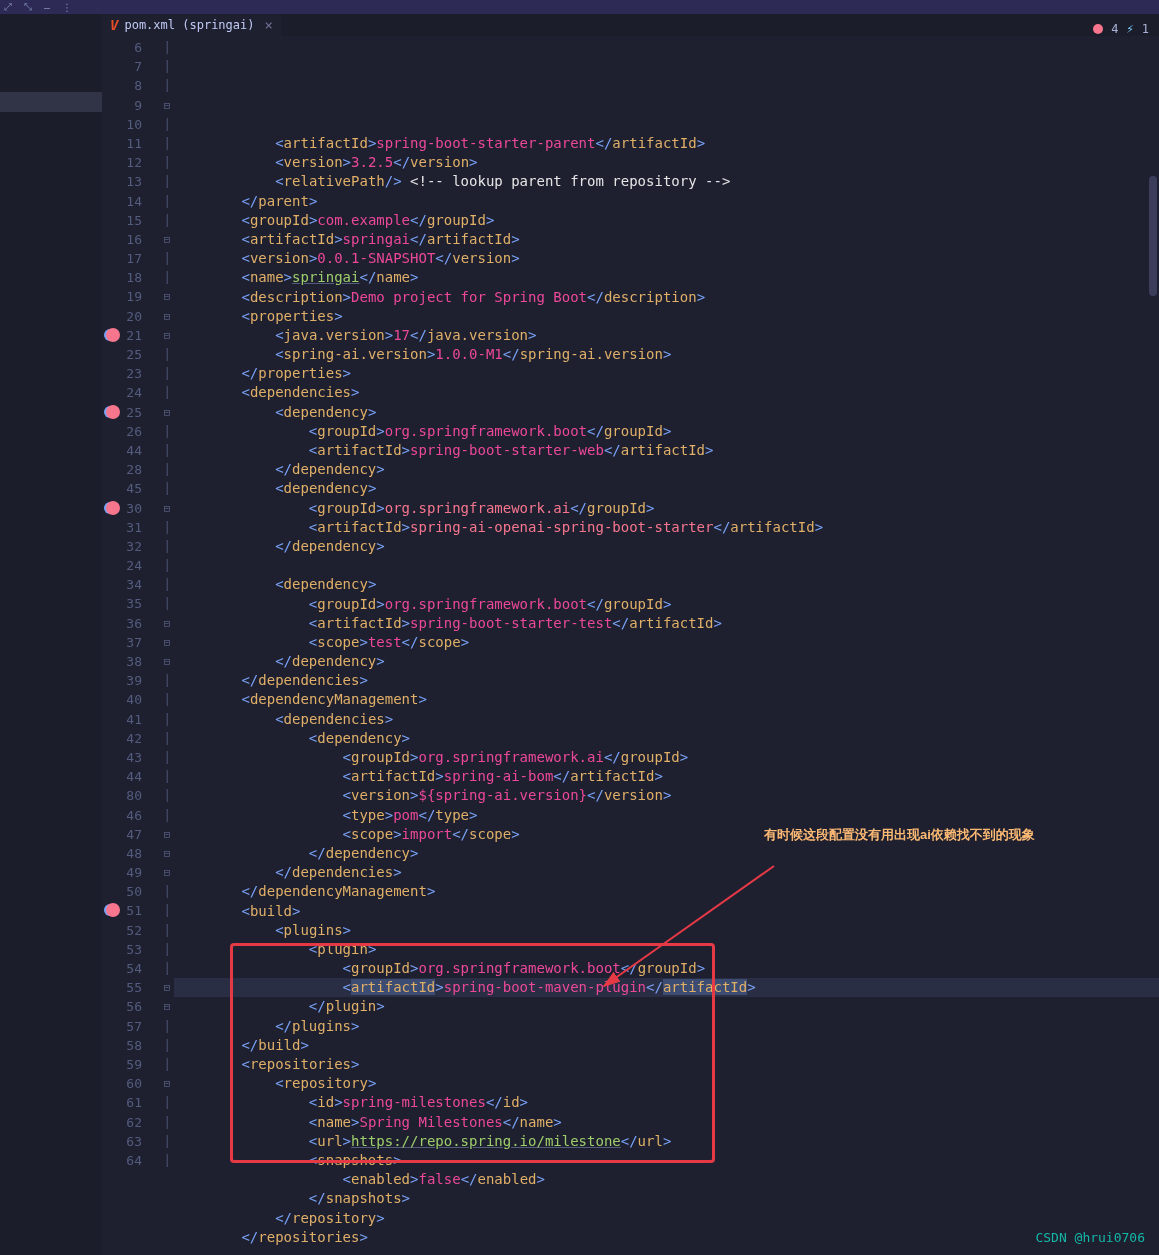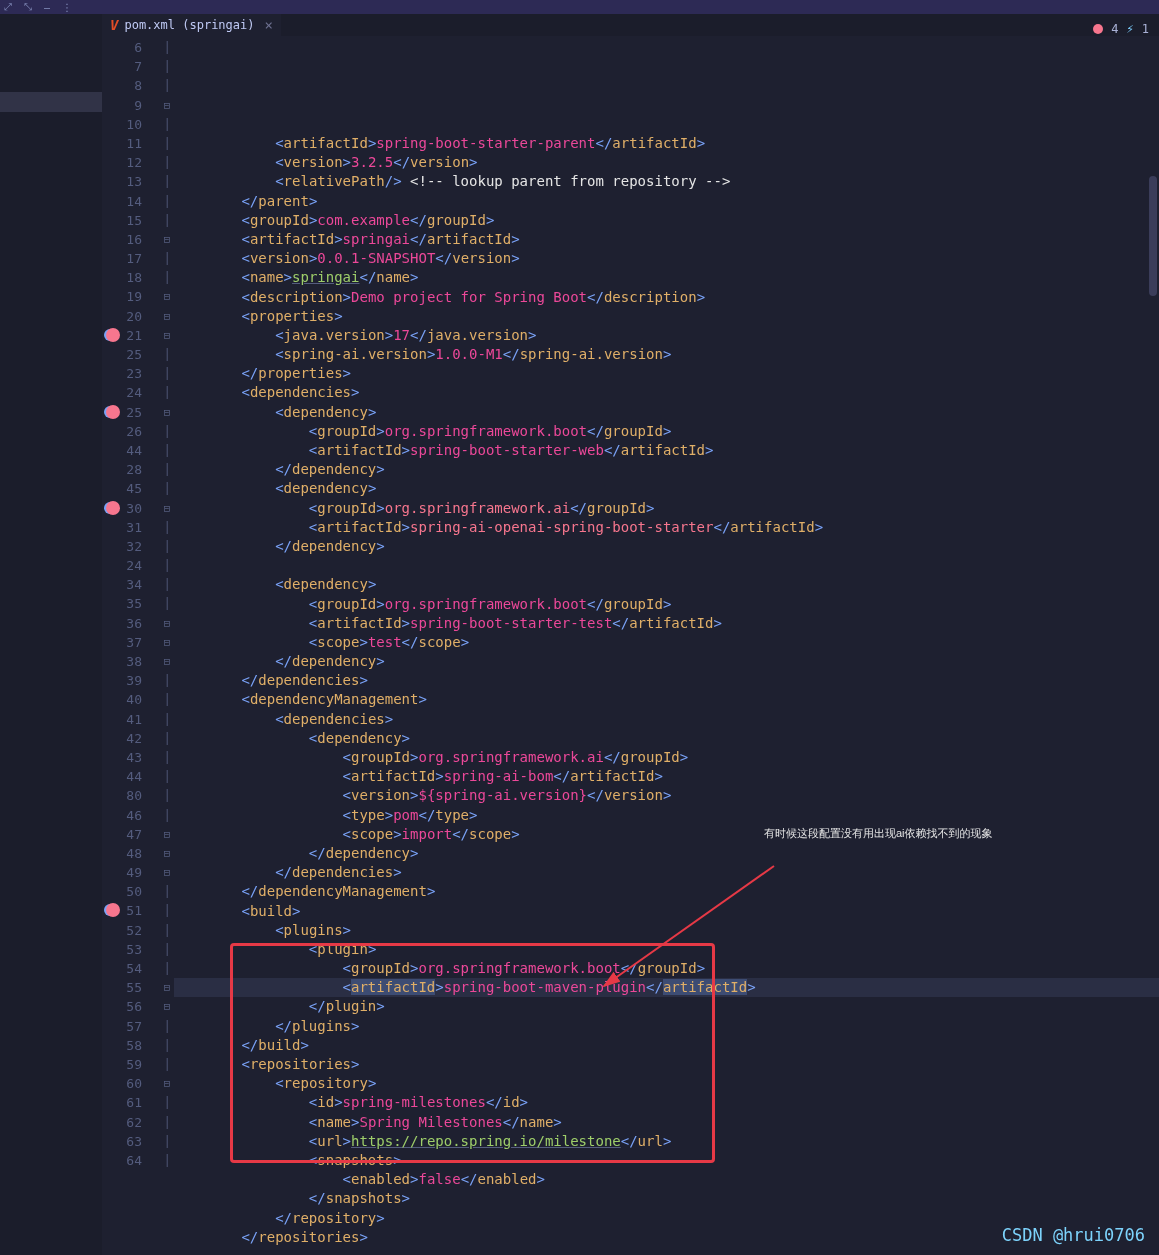--- a/index.html
+++ b/index.html
@@ -140,44 +140,45 @@
 .tag { color: #e0af68; }
 .text { color: #ec4899; }
 .text2 { color: #9ece6a; text-decoration: underline; text-decoration-color: #545c7e;}
 .comment { color: #e5e5e5; }
 .err { color: #f7768e; }
 .hl-name { background: #3d4c73; color: #e0af68;}
 .watermark {
   position: absolute;
   bottom: 10px;
   right: 14px;
-  color: #7dd3fc;
-  font-size: 17px;
+  color: #14b8a6;
+  font-size: 13px;
   z-index: 100;
 }
 .red-box {
   position: absolute;
   left: 56px;
   top: 907px;
   width: 485px;
   height: 220px;
   border: 3px solid #e63946;
   border-radius: 4px;
   pointer-events: none;
   z-index: 50;
 }
 .annot {
   position: absolute;
   left: 590px;
   top: 790px;
-  color: #e5e5e5;
-  font-size: 11px;
+  color: #fdba74;
+  font-size: 13px;
   width: 320px;
   line-height: 1.4;
   font-family: sans-serif;
+  font-weight: bold;
 }
 .arrow-svg {
   position: absolute;
   left: 400px;
   top: 820px;
   width: 300px;
   height: 180px;
   pointer-events: none;
 }
 .scrollbar {

